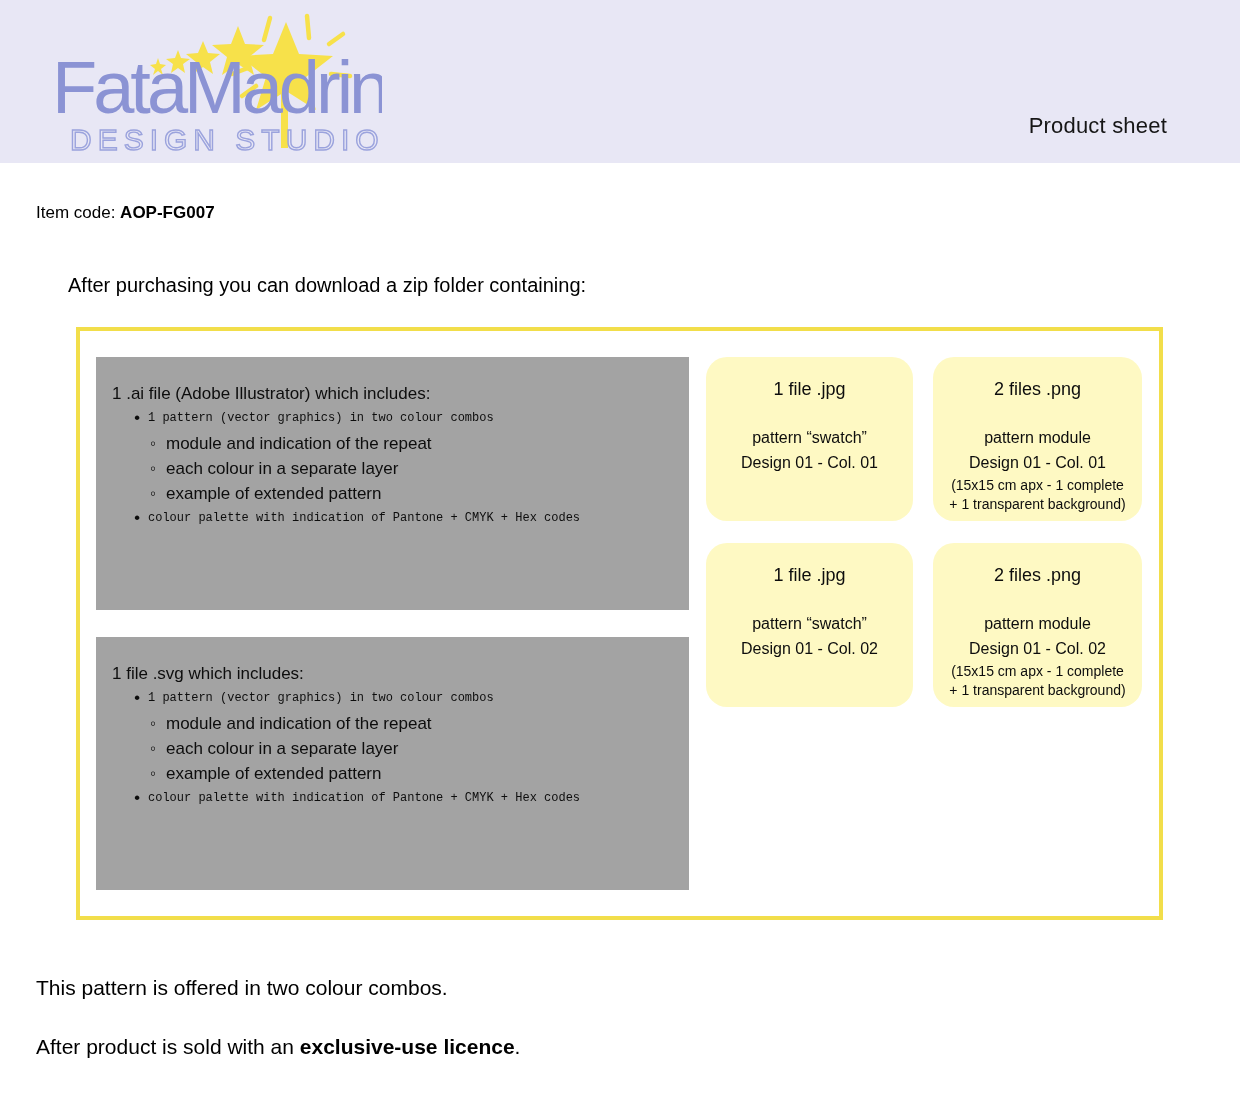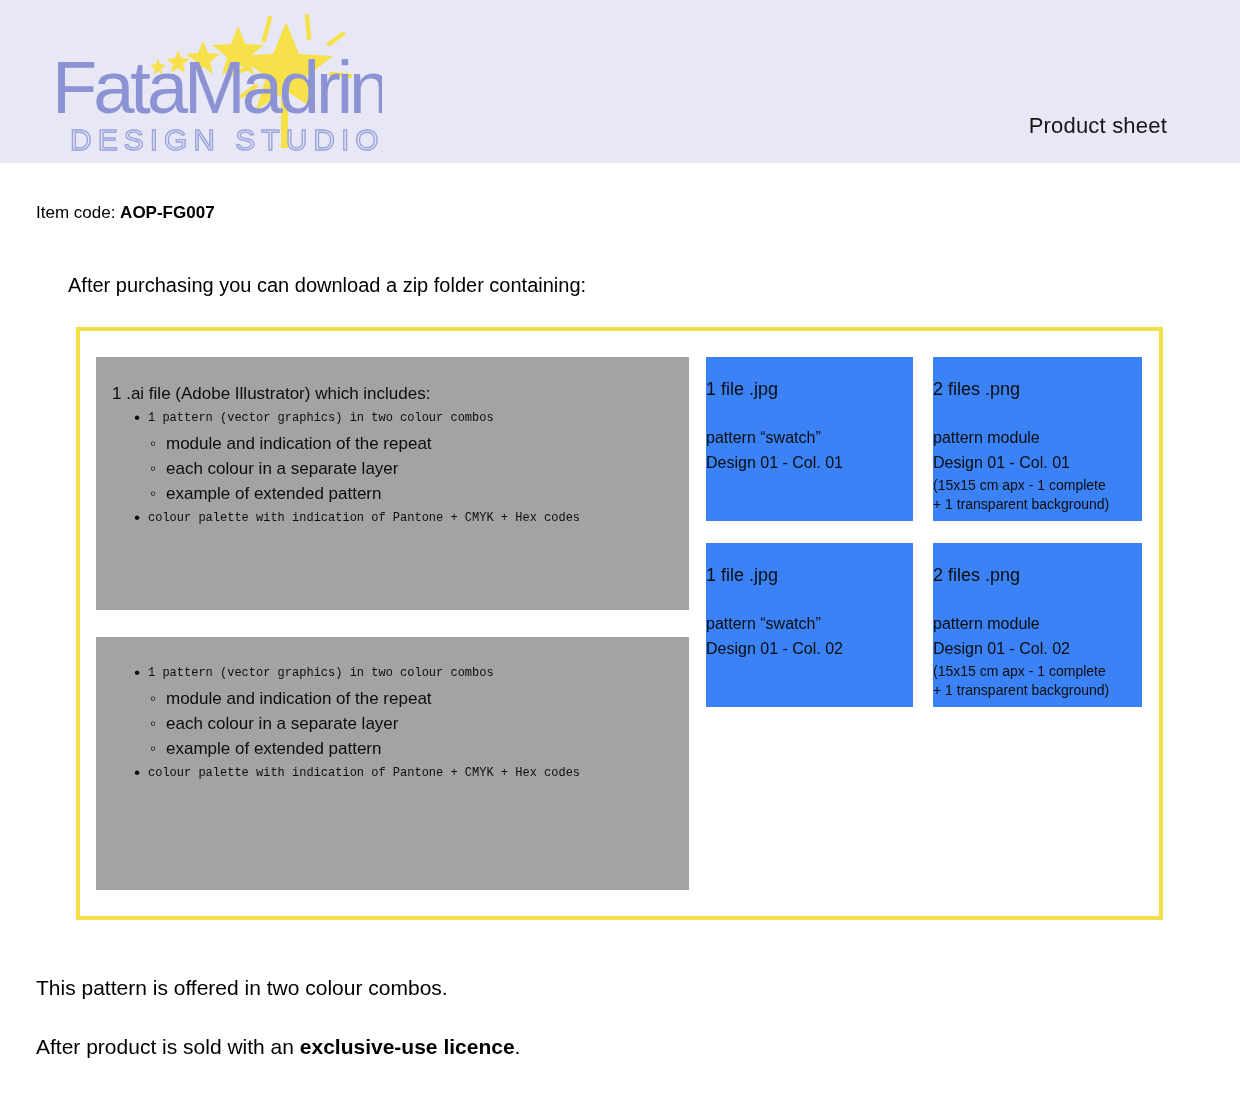--- a/index.html
+++ b/index.html
@@ -147,23 +147,24 @@
     content: "\25E6";
     position: absolute;
     left: 38px;
     top: 0;
     font-size: 17px;
   }
 
   
   .card {
     position: absolute;
-    background: #3b82f6;
-    text-align: left;
+    background: #fef9c3;
+    text-align: center;
     padding-top: 20px;
+    border-radius: 21px;
   }
 
   .card-jpg-1 { left: 706px; top: 357px; width: 207px; height: 164px; }
   .card-png-1 { left: 933px; top: 357px; width: 209px; height: 164px; }
   .card-jpg-2 { left: 706px; top: 543px; width: 207px; height: 164px; }
   .card-png-2 { left: 933px; top: 543px; width: 209px; height: 164px; }
 
   .card-title {
     font-size: 18px;
     line-height: 24px;
@@ -266,20 +267,21 @@
         <div class="bullet-l2">module and indication of the repeat</div>
         <div class="bullet-l2">each colour in a separate layer</div>
         <div class="bullet-l2">example of extended pattern</div>
         <div class="bullet-l1">colour palette with indication of Pantone + CMYK + Hex codes</div>
       </div>
     </div>
   </div>
 
   <div class="panel panel-svg">
     <div class="panel-inner">
+      <div class="panel-heading">1 file .svg which includes:</div>
       <div class="bullet-list">
         <div class="bullet-l1">1 pattern (vector graphics) in two colour combos</div>
         <div class="bullet-l2">module and indication of the repeat</div>
         <div class="bullet-l2">each colour in a separate layer</div>
         <div class="bullet-l2">example of extended pattern</div>
         <div class="bullet-l1">colour palette with indication of Pantone + CMYK + Hex codes</div>
       </div>
     </div>
   </div>
 

